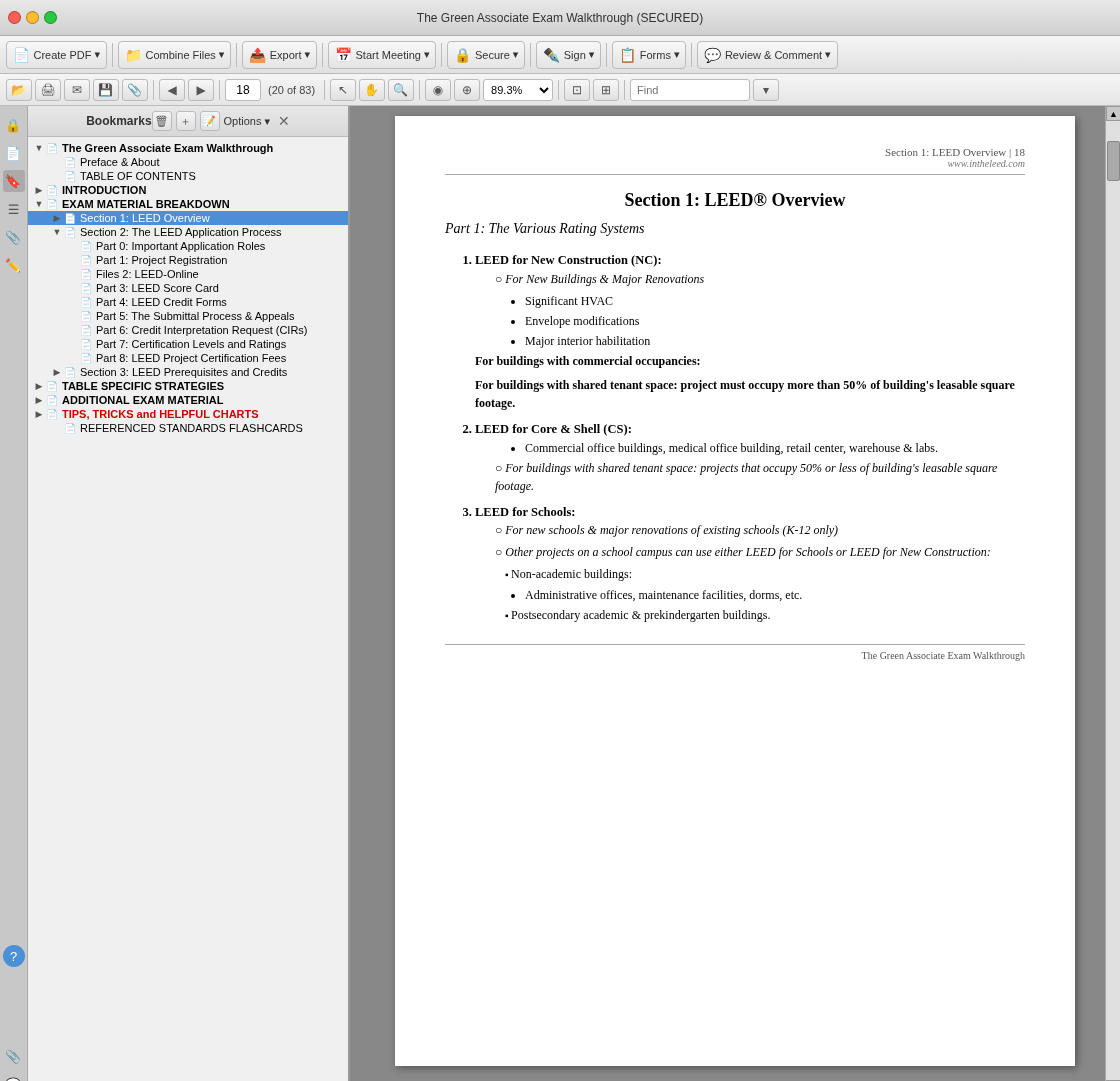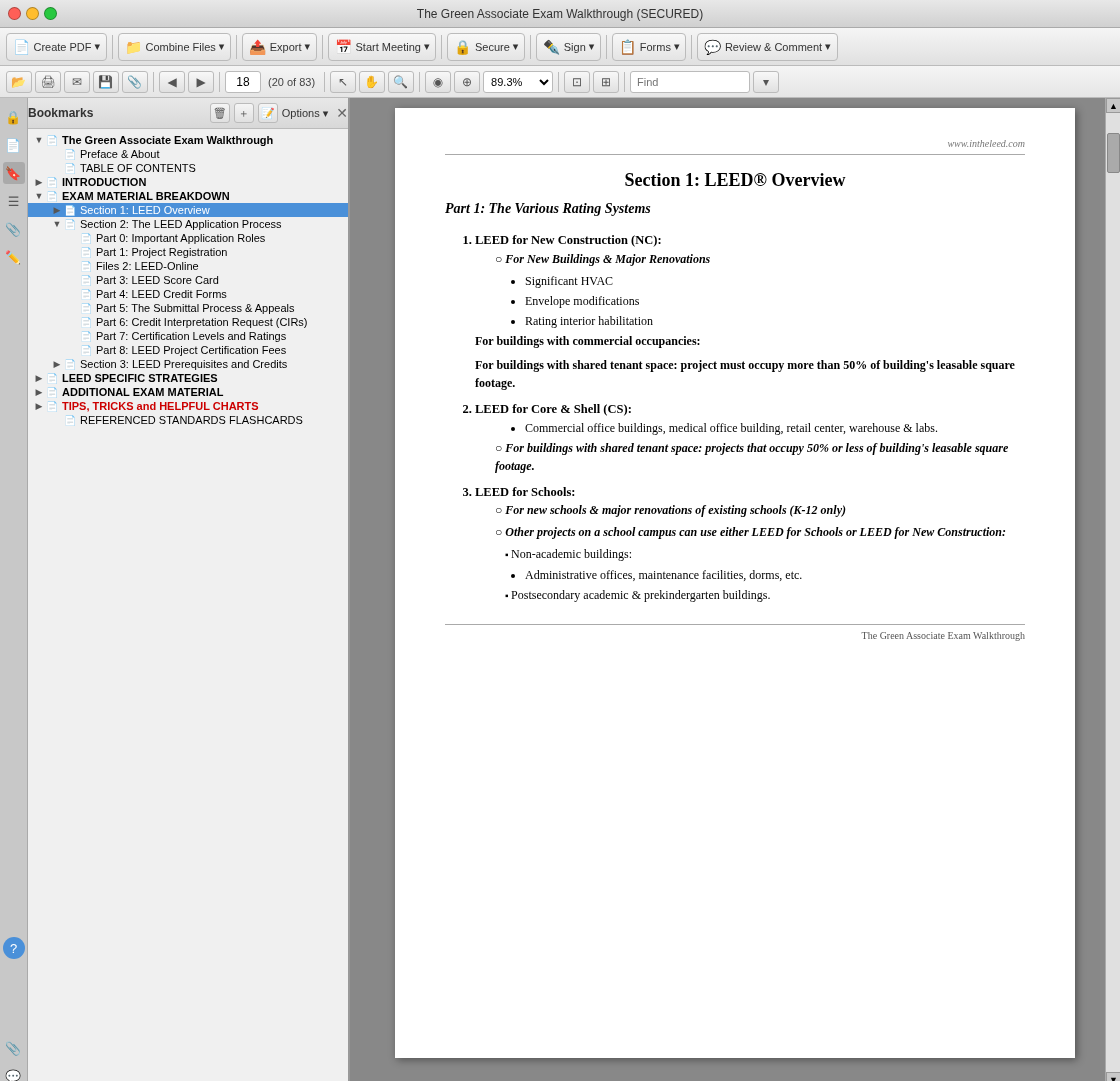--- a/index.html
+++ b/index.html
@@ -1,21 +1,21 @@
 <!DOCTYPE html>
 <html><head>
   <meta charset="utf-8">
   <style>
     * { box-sizing: border-box; margin: 0; padding: 0; }
     body { font-family: Arial, sans-serif; font-size: 12px; background: #888; overflow: hidden; width: 1120px; height: 1081px; }
 
     
     .title-bar {
       background: linear-gradient(to bottom, #e8e8e8, #d0d0d0);
-      height: 28px;
+      height: 36px;
       display: flex;
       align-items: center;
       justify-content: center;
       border-bottom: 1px solid #aaa;
       position: relative;
     }
     .title-bar-buttons { position: absolute; left: 8px; display: flex; gap: 5px; }
     .tb-btn { width: 13px; height: 13px; border-radius: 50%; border: 1px solid rgba(0,0,0,0.3); }
     .tb-close { background: #ff5f57; }
     .tb-min { background: #ffbd2e; }
@@ -126,21 +126,21 @@
       border-right: 2px solid #999;
       display: flex;
       flex-direction: column;
       overflow: hidden;
     }
     .bookmarks-header {
       background: linear-gradient(to bottom, #e8e8e8, #d8d8d8);
       padding: 5px 0;
       display: flex;
       align-items: center;
-      justify-content: space-between;
+      justify-content: center;
       border-bottom: 1px solid #bbb;
     }
     .bookmarks-title { font-size: 12px; font-weight: bold; color: #333; }
     .bm-header-actions { display: flex; align-items: center; gap: 4px; }
     .bm-icon-btn {
       width: 20px; height: 20px;
       border: 1px solid #bbb;
       background: linear-gradient(to bottom, #f5f5f5, #e0e0e0);
       border-radius: 3px;
       display: flex; align-items: center; justify-content: center;
@@ -192,27 +192,27 @@
       text-align: right;
       font-size: 11px;
       color: #555;
       border-bottom: 1px solid #aaa;
       padding-bottom: 5px;
       margin-bottom: 15px;
     }
     .pdf-header-title { font-size: 11px; }
     .pdf-header-url { font-style: italic; font-size: 10px; color: #777; }
     .pdf-section-title { font-size: 18px; font-weight: bold; margin-bottom: 10px; text-align: center; }
-    .pdf-part-title { font-size: 14px; font-style: italic; font-weight: bold; margin-bottom: 14px; }
+    .pdf-part-title { font-size: 14px; font-style: italic; font-weight: normal; margin-bottom: 14px; }
     .pdf-content { font-size: 12px; line-height: 1.5; }
     .pdf-content ol { padding-left: 30px; }
     .pdf-content ol > li { margin-bottom: 8px; font-weight: bold; font-size: 12.5px; }
     .pdf-sub-list { list-style: none; padding-left: 20px; }
     .pdf-sub-list li::before { content: "○ "; }
-    .pdf-sub-list li { margin-bottom: 4px; font-style: italic; font-size: 12px; font-weight: bold; }
+    .pdf-sub-list li { margin-bottom: 4px; font-style: italic; font-size: 12px; font-weight: normal; }
     .pdf-bullet-list { list-style: none; padding-left: 30px; }
     .pdf-bullet-list li::before { content: "▪ "; font-size: 10px; }
     .pdf-bullet-list li { margin-bottom: 3px; font-weight: normal; font-size: 12px; }
     .pdf-dot-list { list-style: disc; padding-left: 50px; }
     .pdf-dot-list li { margin-bottom: 2px; font-weight: normal; font-size: 12px; }
     .pdf-para { font-size: 12px; margin-bottom: 6px; }
     .pdf-footer {
       text-align: right;
       font-size: 10px;
       color: #555;
@@ -469,21 +469,21 @@
 
       <div class="tree-item" style="padding-left:22px;">
         <span class="tree-toggle">▶</span>
         <span class="tree-icon">📄</span>
         <span class="tree-label">Section 3: LEED Prerequisites and Credits</span>
       </div>
 
       <div class="tree-item" style="padding-left:4px;">
         <span class="tree-toggle">▶</span>
         <span class="tree-icon">📄</span>
-        <span class="tree-label bold">LEED SPECIFIC STRATEGIES</span>
+        <span class="tree-label bold">TABLE SPECIFIC STRATEGIES</span>
       </div>
 
       <div class="tree-item" style="padding-left:4px;">
         <span class="tree-toggle">▶</span>
         <span class="tree-icon">📄</span>
         <span class="tree-label bold">ADDITIONAL EXAM MATERIAL</span>
       </div>
 
       <div class="tree-item" style="padding-left:4px;">
         <span class="tree-toggle">▶</span>
@@ -499,41 +499,44 @@
     </div>
   </div>
 
   <div class="pdf-area">
 
     <div class="blue-tab"></div>
 
     <div class="pdf-page">
 
       <div class="pdf-header">
+        <div class="pdf-header-title">
+          <span>Section 1: LEED Overview</span> | <span>18</span>
+        </div>
         <div class="pdf-header-url">www.intheleed.com</div>
       </div>
 
       <div class="pdf-section-title">Section 1: LEED® Overview</div>
 
       <div class="pdf-part-title">Part 1: The Various Rating Systems</div>
 
       <div class="pdf-content">
         <ol>
 
           <li>
             <span>LEED for New Construction (NC):</span>
             <ul class="pdf-sub-list">
               <li>
                 <em>For New Buildings &amp; Major Renovations</em>
               </li>
             </ul>
             <ul class="pdf-dot-list">
               <li>Significant HVAC</li>
               <li>Envelope modifications</li>
-              <li>Rating interior habilitation</li>
+              <li>Major interior habilitation</li>
             </ul>
             <p class="pdf-para">For buildings with commercial occupancies:</p>
             <p class="pdf-para">For buildings with shared tenant space: project must occupy more than 50% of building's leasable square footage.</p>
           </li>
 
           <li>
             <span>LEED for Core &amp; Shell (CS):</span>
             <ul class="pdf-dot-list">
               <li>Commercial office buildings, medical office building, retail center, warehouse &amp; labs.</li>
             </ul>

